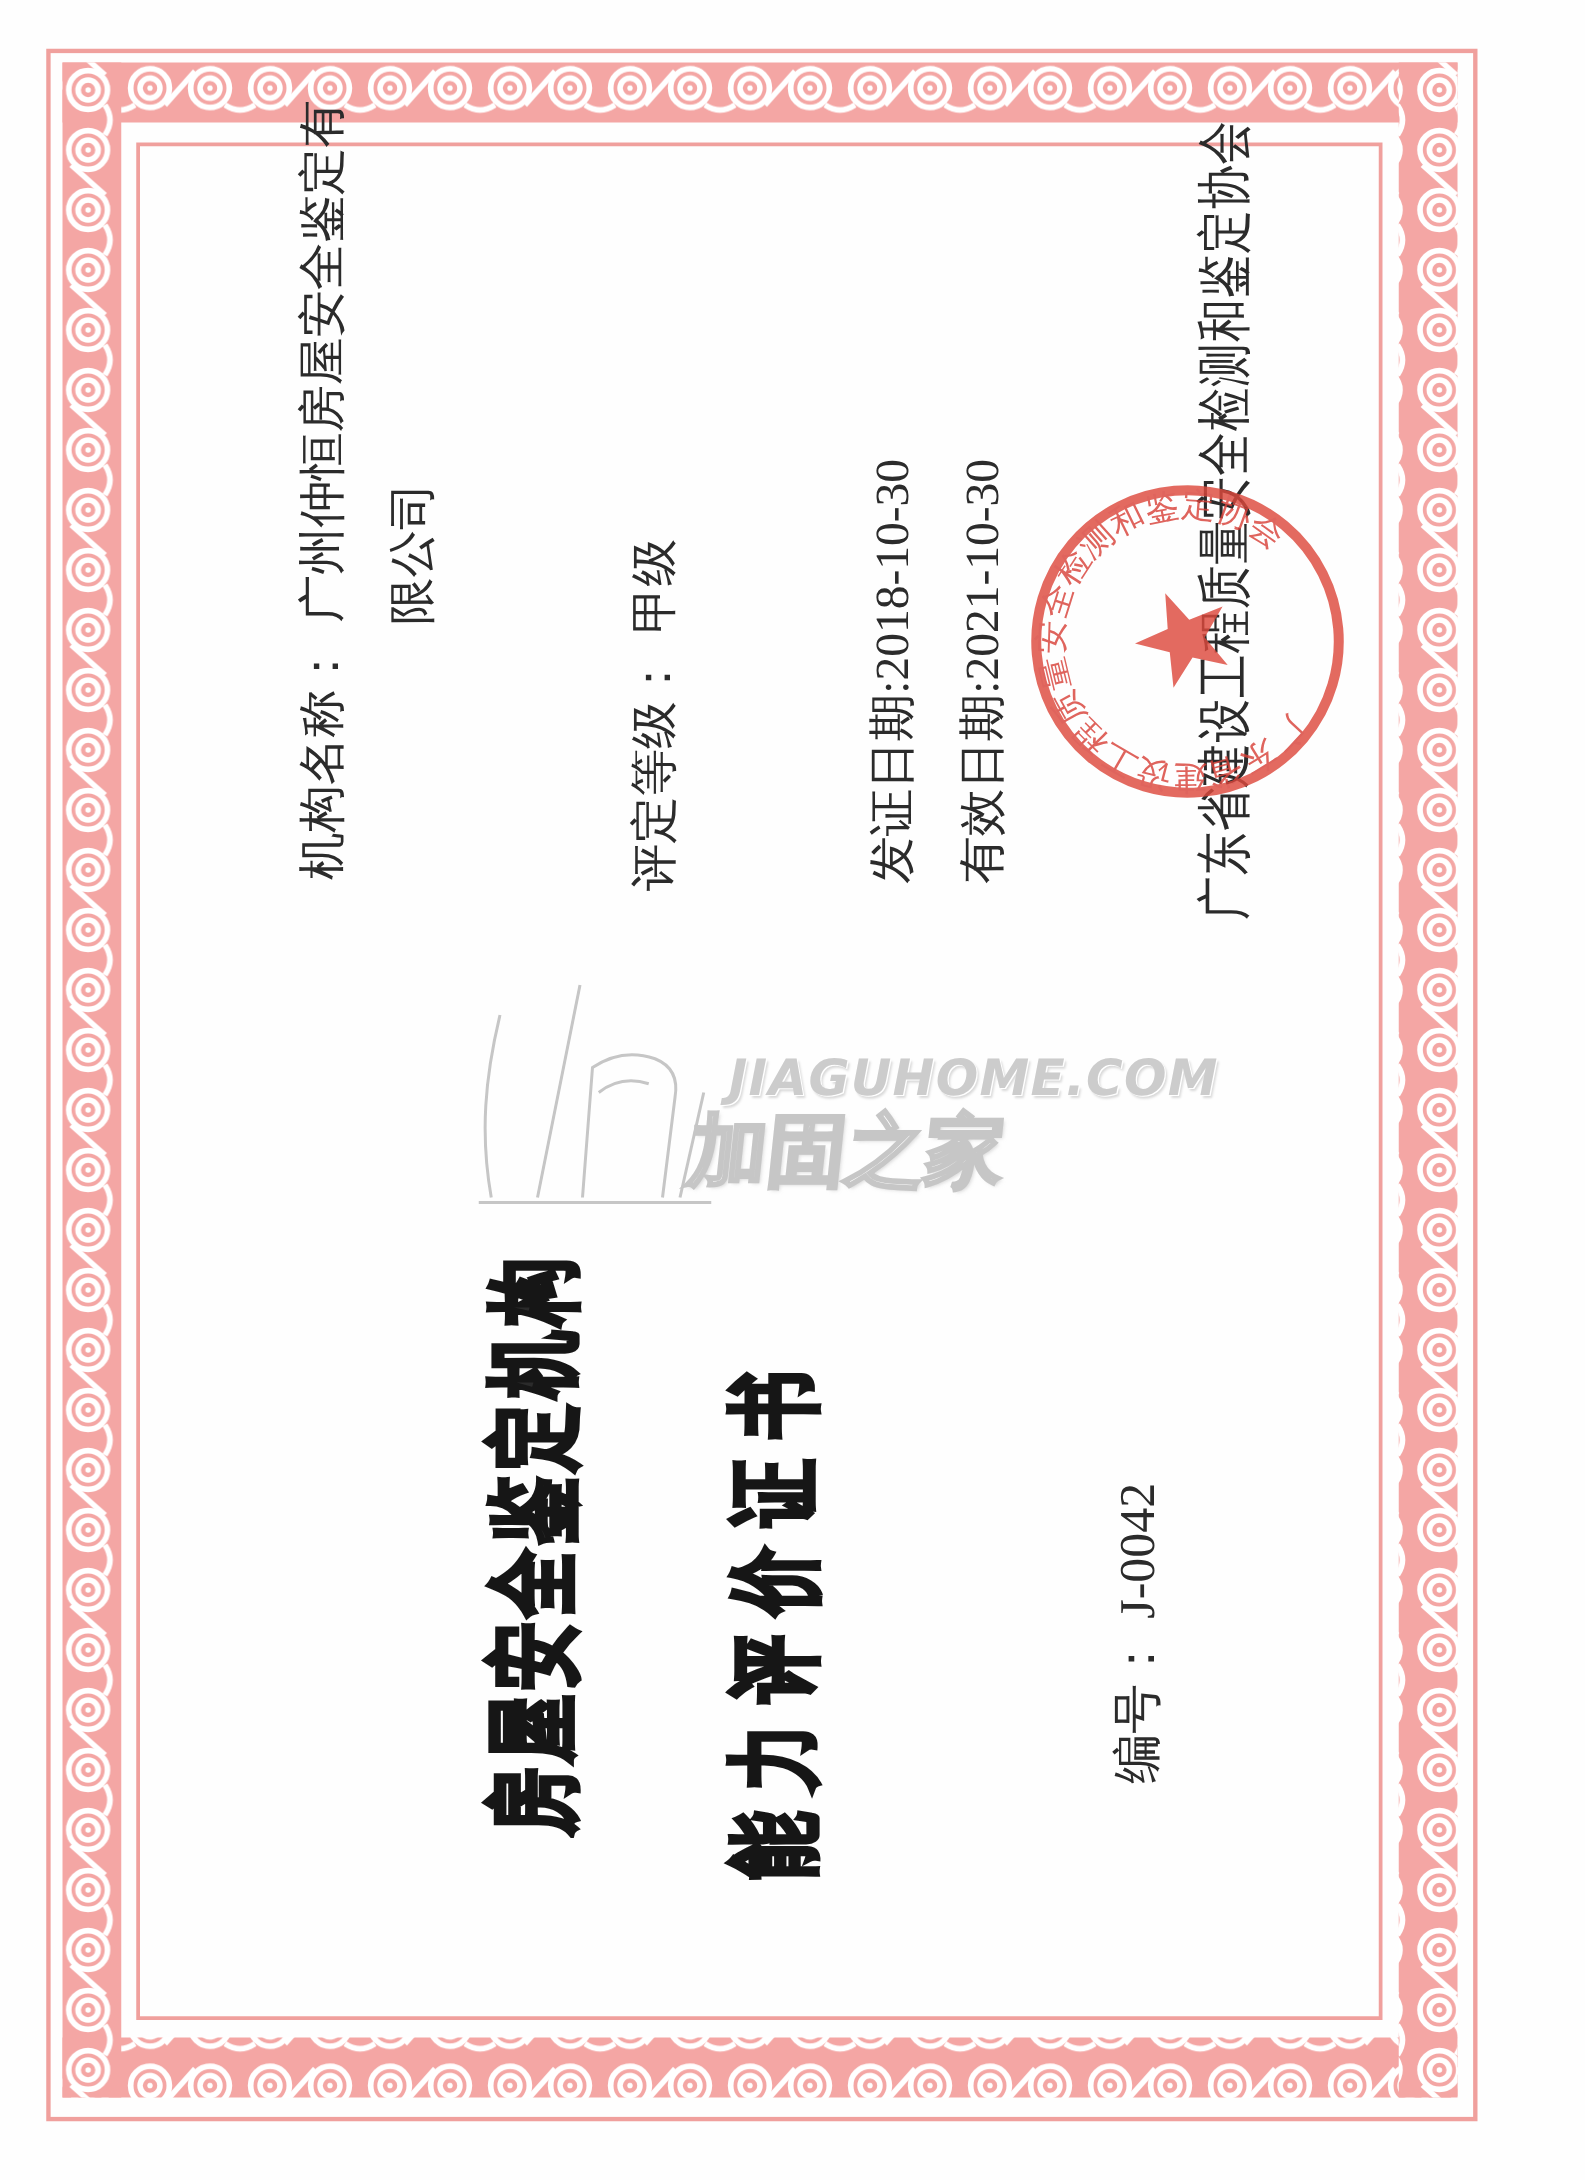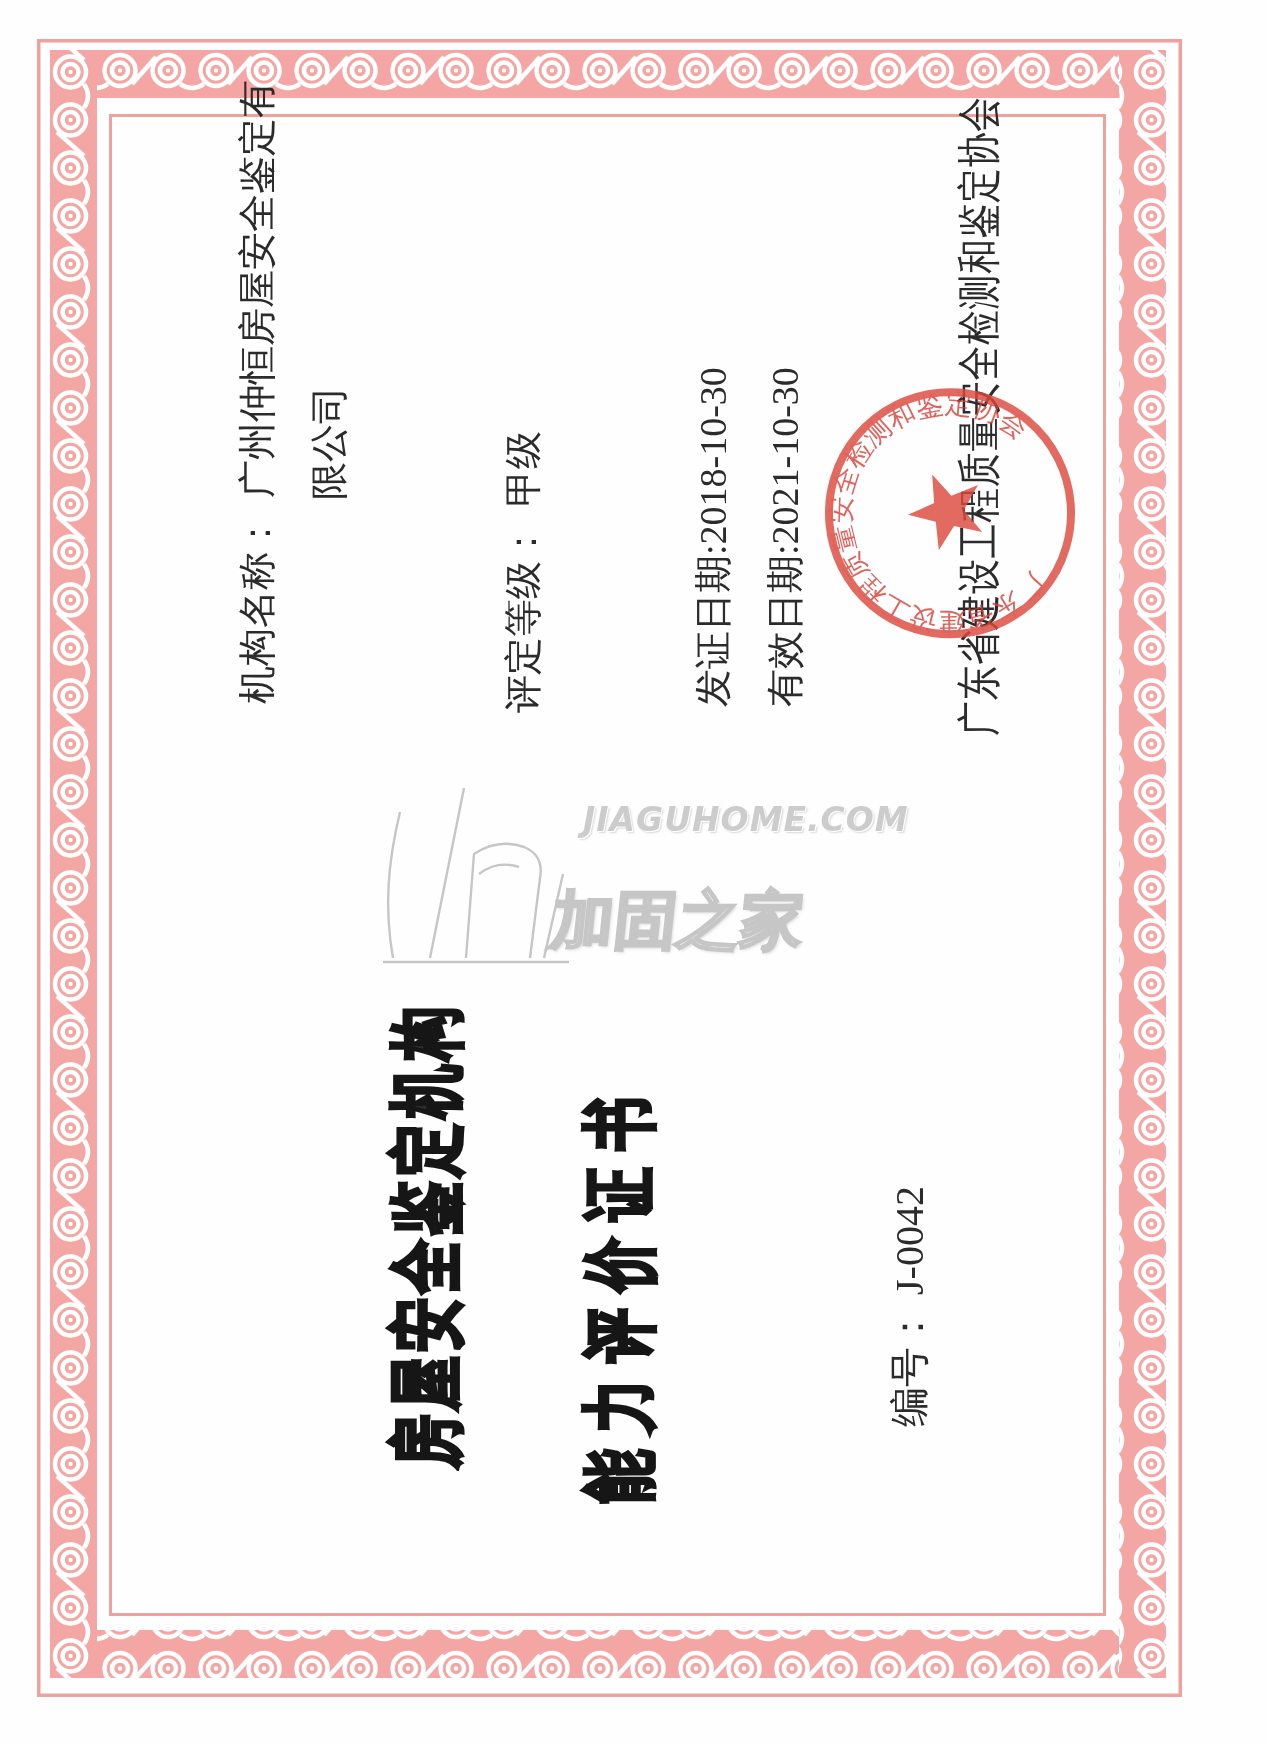--- a/index.html
+++ b/index.html
@@ -29,22 +29,22 @@
   .line-issue{left:1037px;top:688px;}
   .line-valid{left:1037px;top:760px;}
   .line-issuer{left:1008px;top:950px;font-size:44px;transform:scaleX(0.79);transform-origin:0 0;letter-spacing:1px;}
   .line-serial{left:317px;top:882px;font-size:40px;}
   .gap-full{display:inline-block;width:16px;}
   .gap-serial{display:inline-block;width:12px;}
   .seal-box{left:1101px;top:822px;width:260px;height:260px;}
   
   .wm{position:absolute;z-index:5;}
   .wm-domain{
-    left:583px;top:800px;font-family:"DejaVu Sans","Liberation Sans",sans-serif;
-    font-style:italic;font-weight:600;font-size:33px;letter-spacing:1px;
+    left:583px;top:840px;font-family:"DejaVu Sans","Liberation Sans",sans-serif;
+    font-style:italic;font-weight:600;font-size:40px;letter-spacing:1px;
     color:#cccccc;text-shadow:1px 1px 0 #ffffff,2px 2px 2px #d8d8d8;white-space:nowrap;
   }
   .wm-name{
     left:556px;top:878px;font-family:"DejaVu Sans","Liberation Sans",sans-serif;
     font-weight:700;font-size:63px;color:#ffffff;
     -webkit-text-stroke:2.5px #c6c6c6;transform:skewX(-6deg);transform-origin:0 0;
     text-shadow:2px 2px 3px rgba(185,185,185,0.55);white-space:nowrap;
   }
 </style>
 </head>

